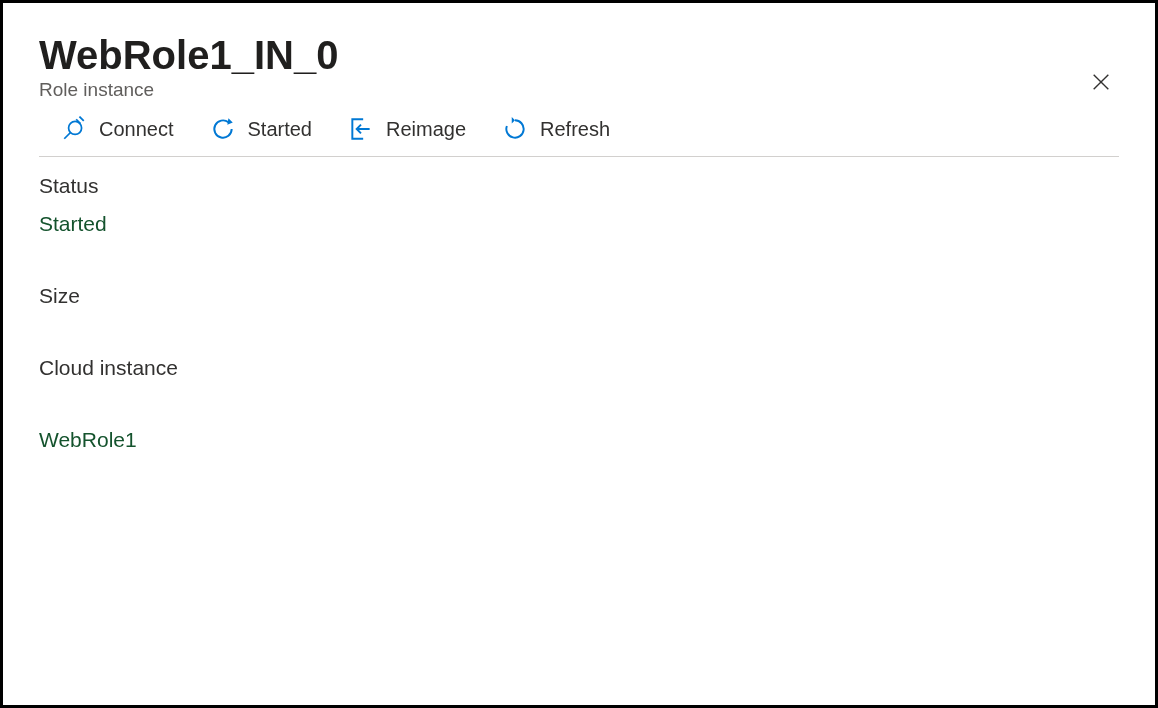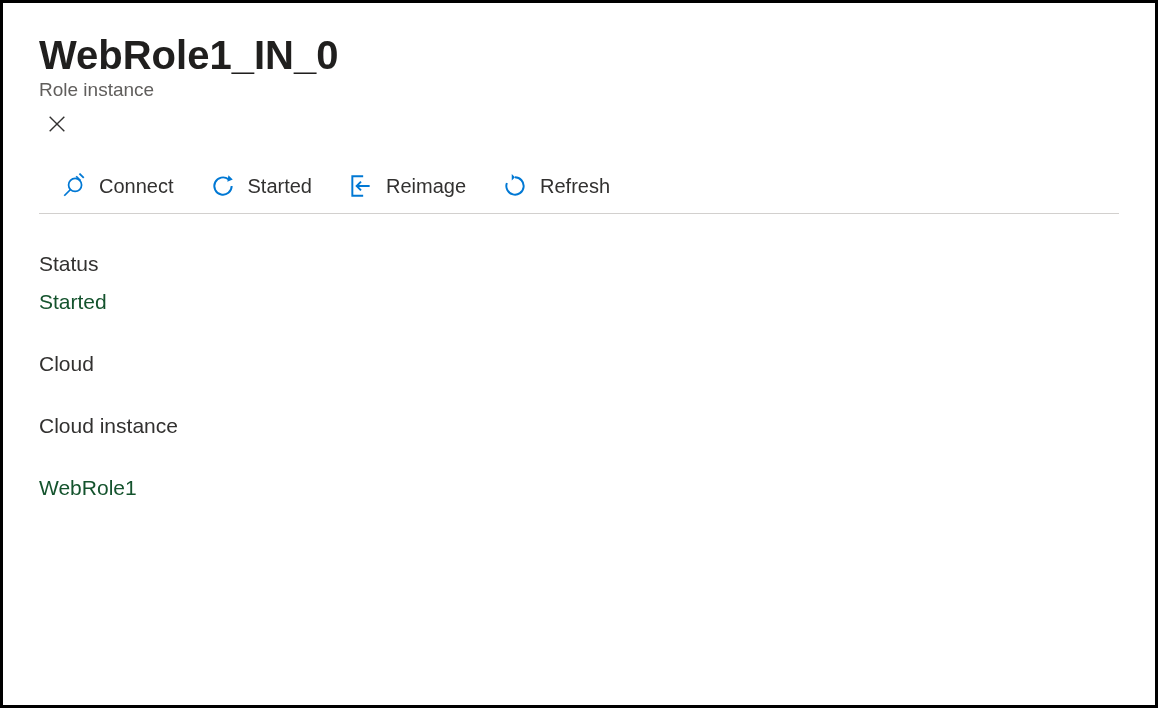--- a/index.html
+++ b/index.html
@@ -13,22 +13,21 @@
       color: #323130;
       width: 1158px;
       height: 708px;
       border: 3px solid #000;
       padding: 28px 36px;
       overflow: hidden;
     }
     .header {
       display: flex;
       justify-content: space-between;
-      align-items: flex-start;
-      flex-direction: column;
+      align-items: flex-end;
     }
     .title-block {
       display: flex;
       flex-direction: column;
     }
     .page-title {
       font-size: 40px;
       font-weight: 600;
       color: #201f1e;
       line-height: 1.2;
@@ -52,21 +51,21 @@
       color: #323130;
       margin-top: 6px;
     }
     .close-btn svg {
       width: 22px;
       height: 22px;
     }
     .toolbar {
       display: flex;
       gap: 36px;
-      margin-top: 30px;
+      margin-top: 15px;
       padding-bottom: 14px;
       border-bottom: 1px solid #d2d0ce;
       padding-left: 22px;
     }
     .tool-btn {
       background: none;
       border: none;
       cursor: pointer;
       display: flex;
       align-items: center;
@@ -82,24 +81,24 @@
       height: 26px;
       display: flex;
       align-items: center;
       justify-content: center;
     }
     .tool-btn .icon svg {
       width: 26px;
       height: 26px;
     }
     .details {
-      margin-top: 38px;
+      margin-top: 17px;
       display: flex;
       flex-direction: column;
-      gap: 38px;
+      gap: 48px;
     }
     .field {
       display: flex;
       flex-direction: column;
       gap: 14px;
     }
     .field-label {
       font-size: 21px;
       color: #323130;
       font-weight: 400;
@@ -172,21 +171,21 @@
     <span>Refresh</span>
   </button>
 </div>
 
 <div class="details">
   <div class="field">
     <div class="field-label">Status</div>
     <div class="field-value">Started</div>
   </div>
   <div class="field">
-    <div class="field-label">Cloud</div>
+    <div class="field-label">Size</div>
   </div>
   <div class="field">
     <div class="field-label">Cloud instance</div>
   </div>
   <div class="field">
     <div class="field-value">WebRole1</div>
   </div>
 </div>
 
 </body></html>

